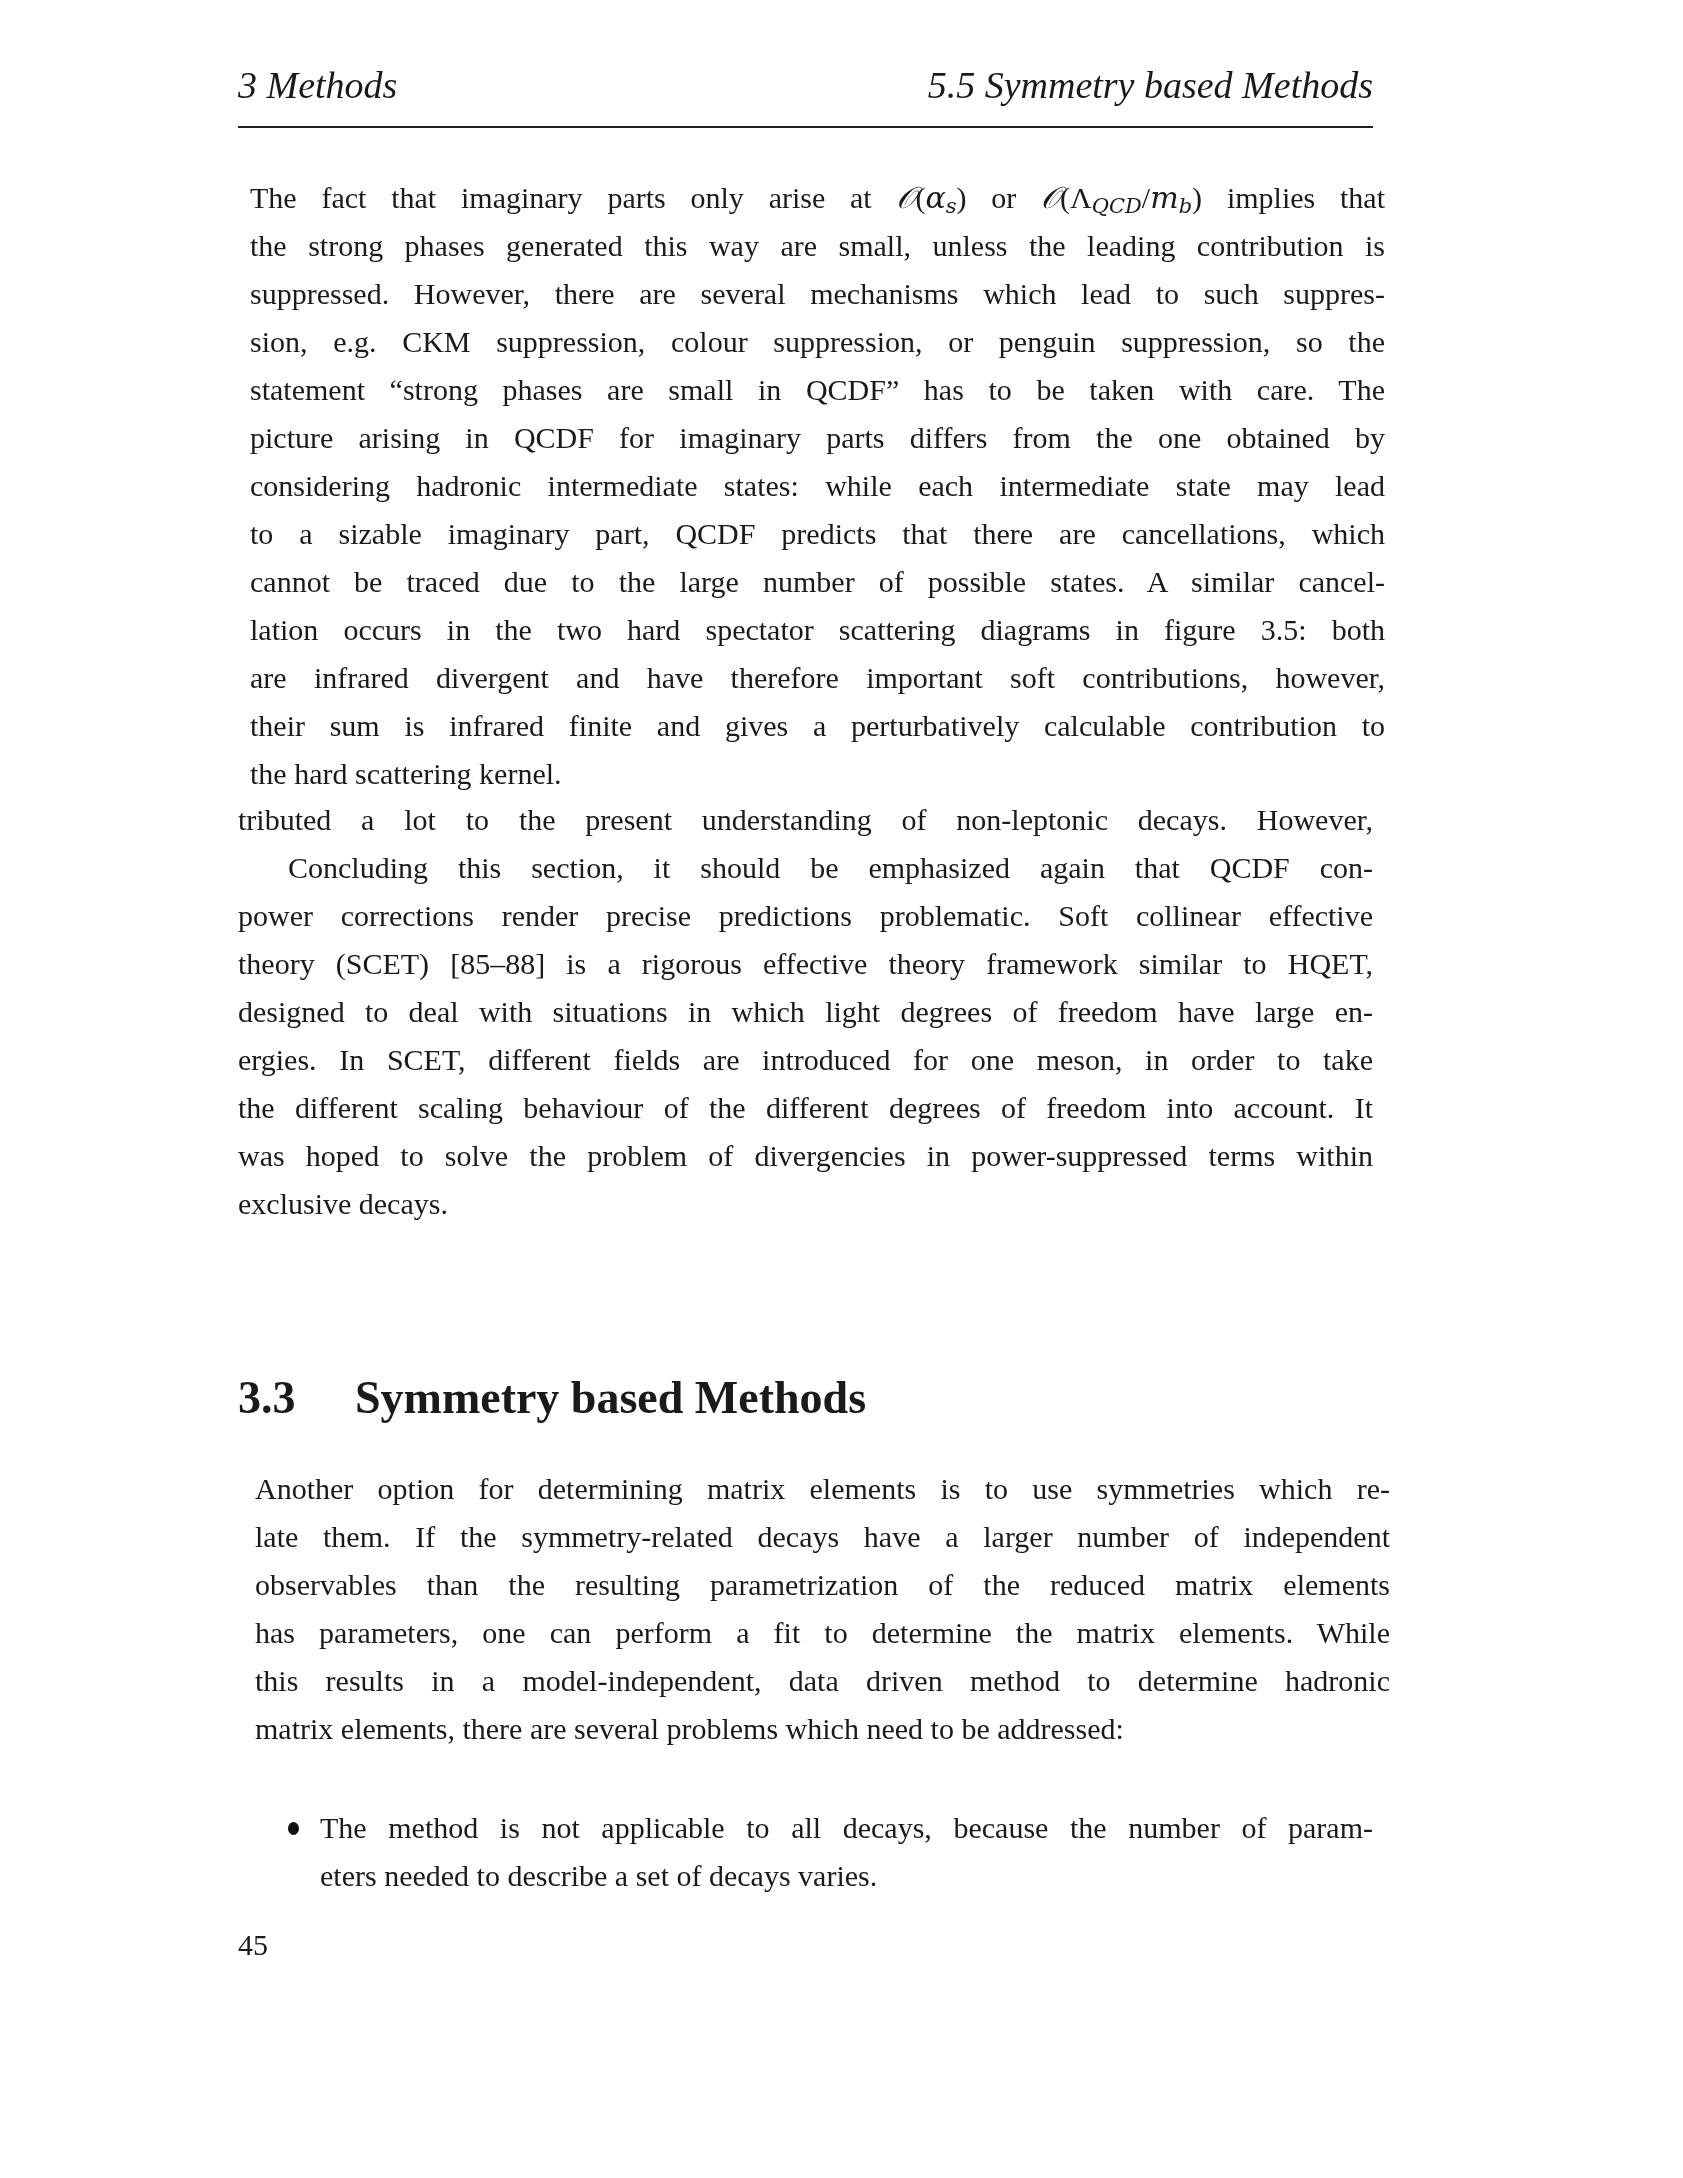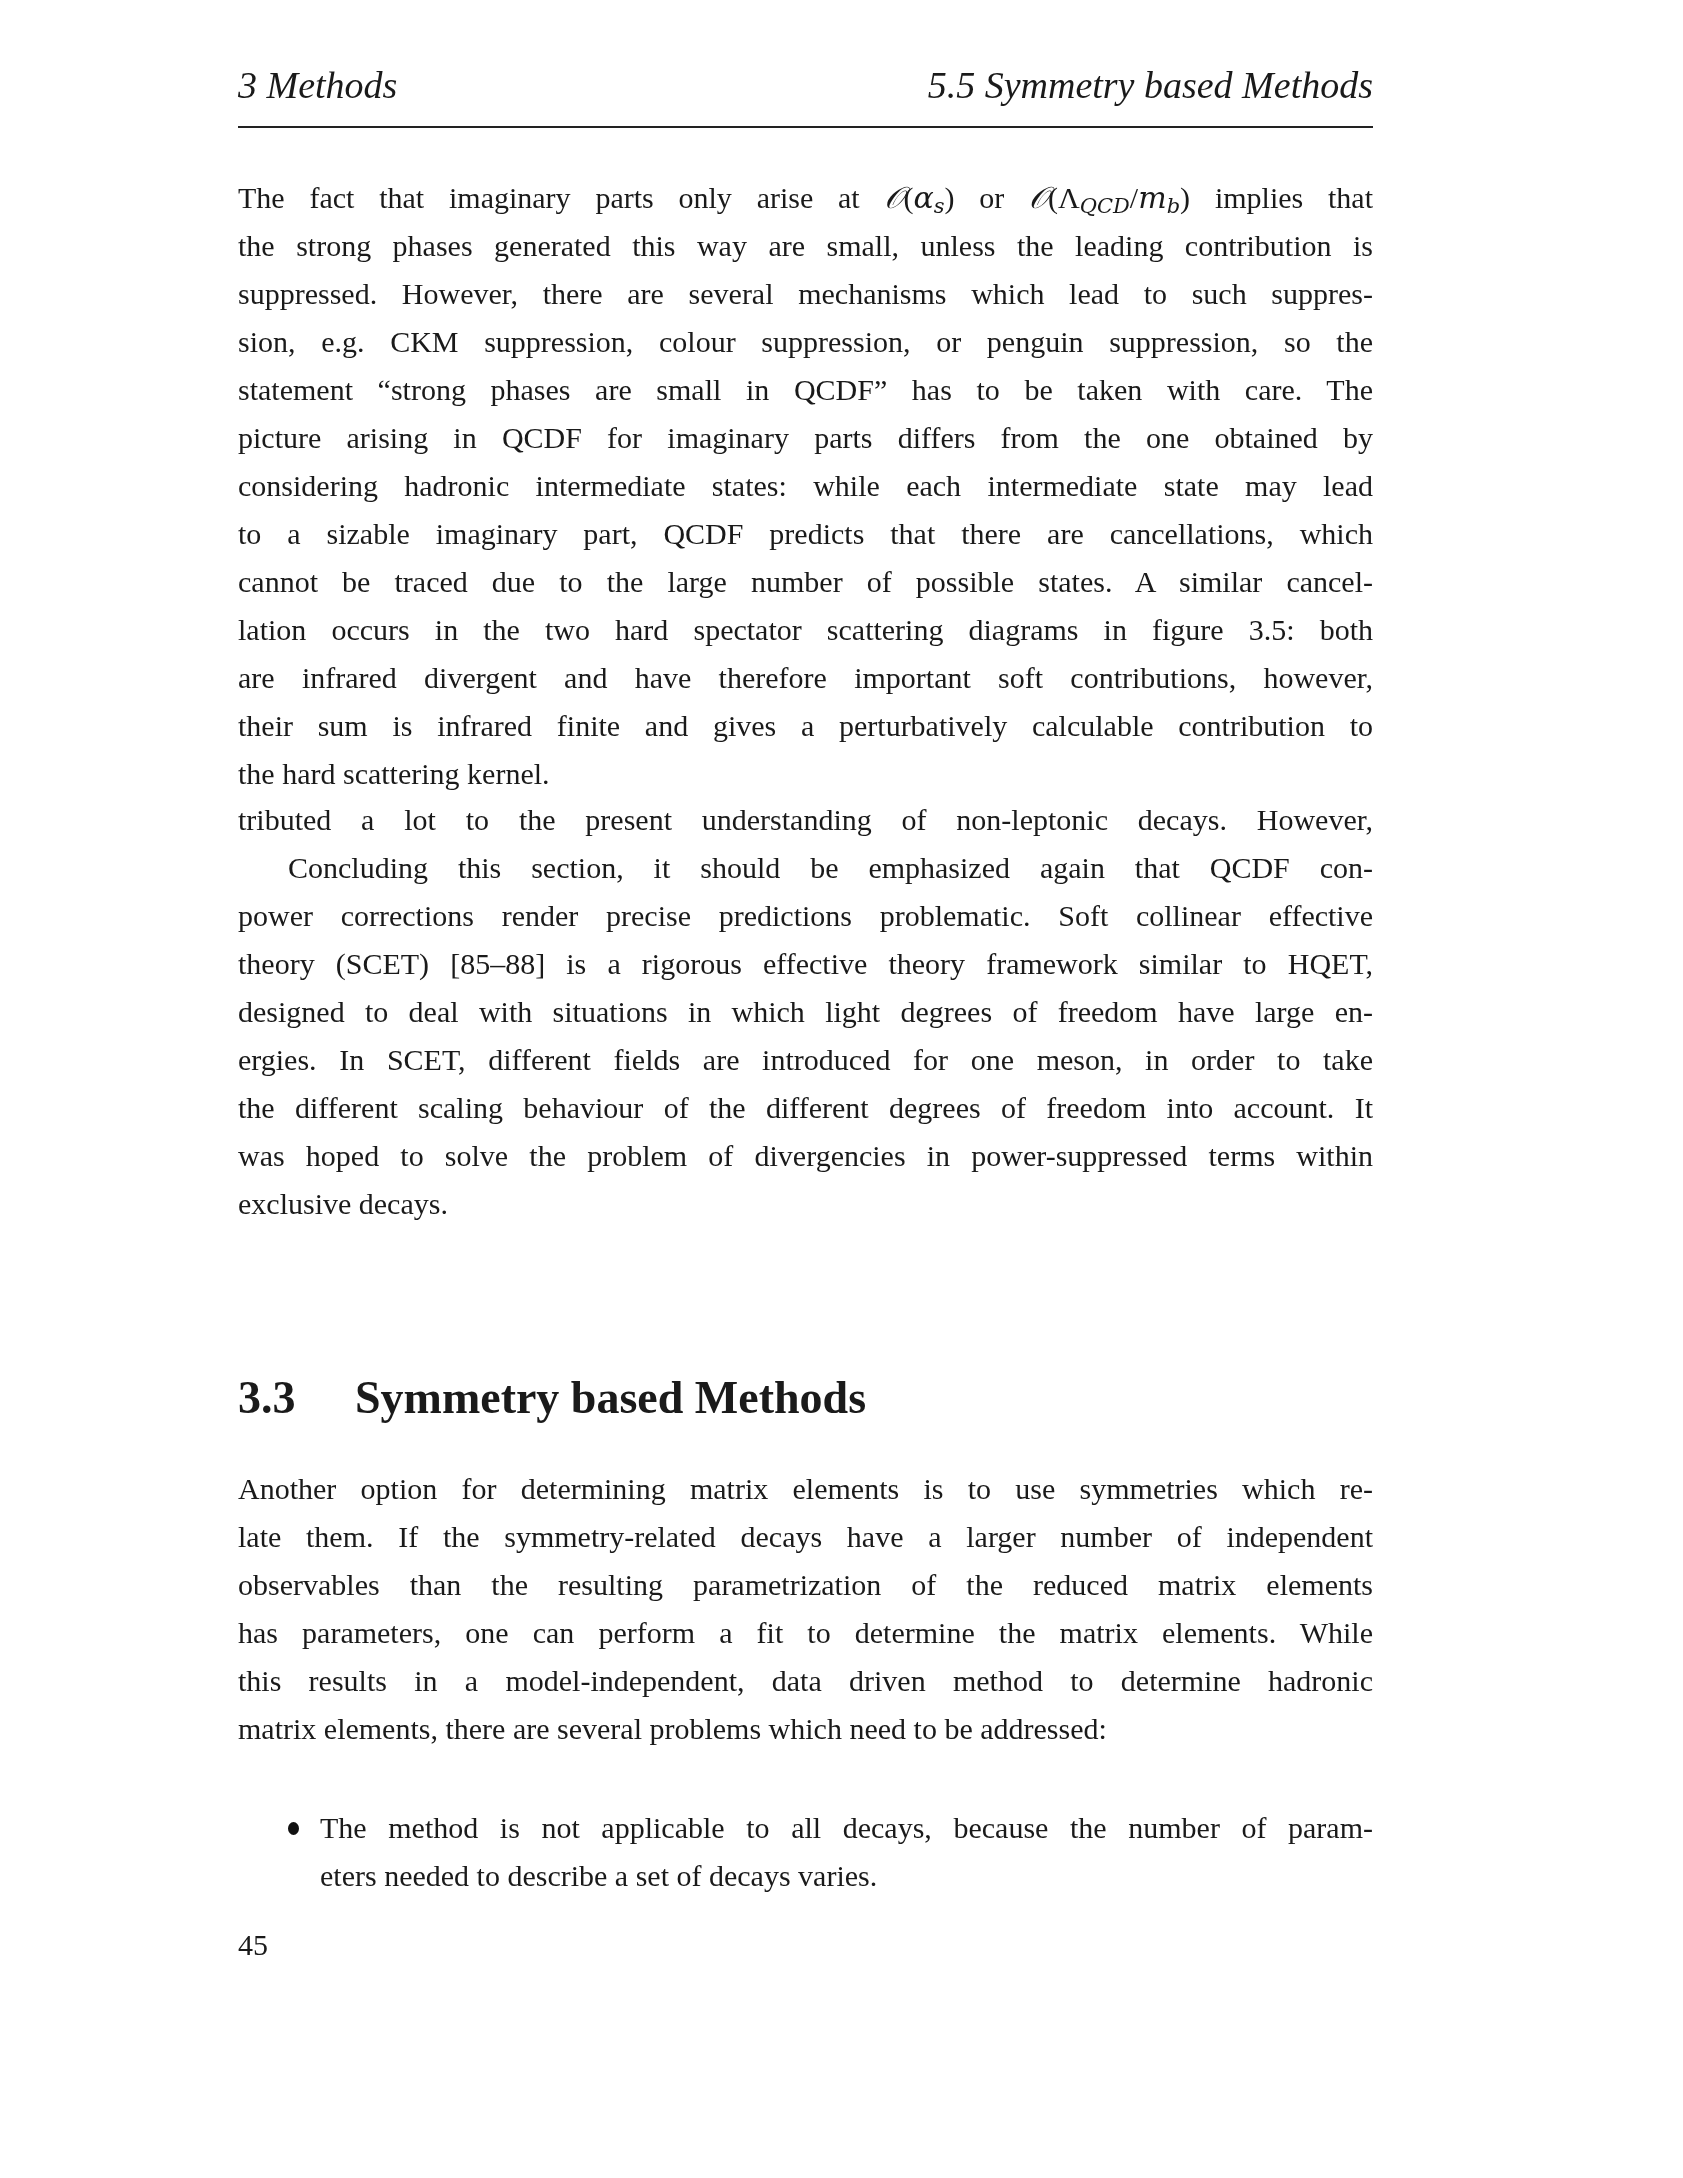--- a/index.html
+++ b/index.html
@@ -30,21 +30,21 @@
 </head>
 <body>
 
 <div class="page">
 
   <div class="running-header">
     <span>3 Methods</span>
     <span>5.5 Symmetry based Methods</span>
   </div>
 
-  <div class="para body-text" style="top:174px;">
+  <div class="para body-text" style="top:174px;margin-left:12px;">
     <span class="line"><span>The fact that imaginary parts only arise at </span><span class="cal">𝒪</span><span>(</span><span class="math">α</span><sub class="math">s</sub><span>)</span><span> or </span><span class="cal">𝒪</span><span>(Λ</span><sub class="math">QCD</sub><span>/</span><span class="math">m</span><sub class="math">b</sub><span>)</span><span> implies that</span></span>
     <span class="line">the strong phases generated this way are small, unless the leading contribution is</span>
     <span class="line">suppressed. However, there are several mechanisms which lead to such suppres-</span>
     <span class="line">sion, e.g. CKM suppression, colour suppression, or penguin suppression, so the</span>
     <span class="line">statement “strong phases are small in QCDF” has to be taken with care. The</span>
     <span class="line">picture arising in QCDF for imaginary parts differs from the one obtained by</span>
     <span class="line">considering hadronic intermediate states: while each intermediate state may lead</span>
     <span class="line">to a sizable imaginary part, QCDF predicts that there are cancellations, which</span>
     <span class="line">cannot be traced due to the large number of possible states. A similar cancel-</span>
     <span class="line">lation occurs in the two hard spectator scattering diagrams in figure 3.5: both</span>
@@ -63,21 +63,21 @@
     <span class="line">the different scaling behaviour of the different degrees of freedom into account. It</span>
     <span class="line">was hoped to solve the problem of divergencies in power-suppressed terms within</span>
     <span class="line last">exclusive decays.</span>
   </div>
 
   <div class="section-heading">
     <span class="num">3.3</span>
     <span>Symmetry based Methods</span>
   </div>
 
-  <div class="para body-text" style="top:1465px;">
+  <div class="para body-text" style="top:1465px;margin-left:17px;">
     <span class="line">Another option for determining matrix elements is to use symmetries which re-</span>
     <span class="line">late them. If the symmetry-related decays have a larger number of independent</span>
     <span class="line">observables than the resulting parametrization of the reduced matrix elements</span>
     <span class="line">has parameters, one can perform a fit to determine the matrix elements. While</span>
     <span class="line">this results in a model-independent, data driven method to determine hadronic</span>
     <span class="line last">matrix elements, there are several problems which need to be addressed:</span>
   </div>
 
   <div class="bullet-list body-text">
     <div class="bullet-item">

